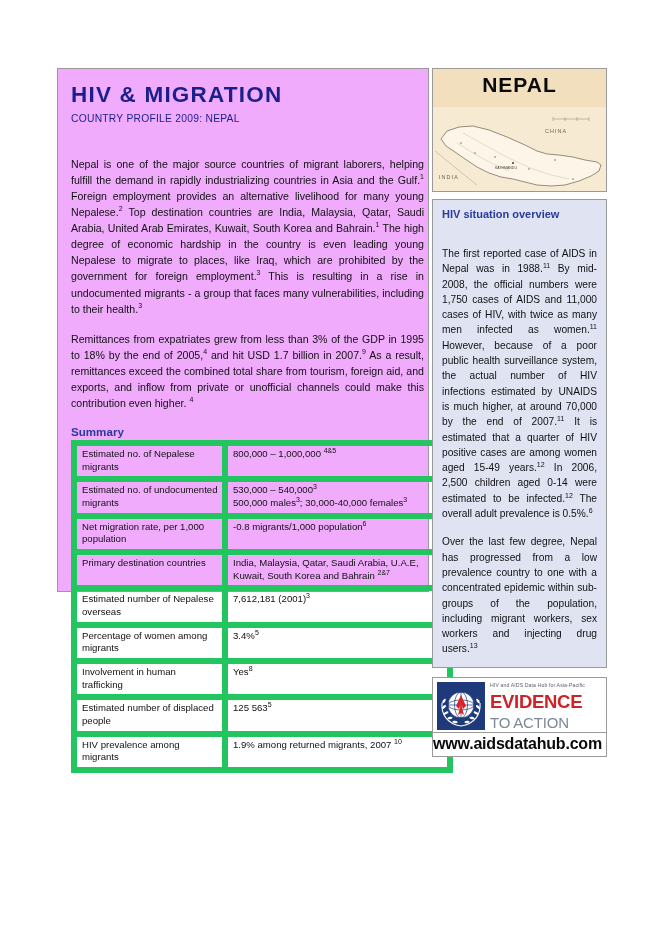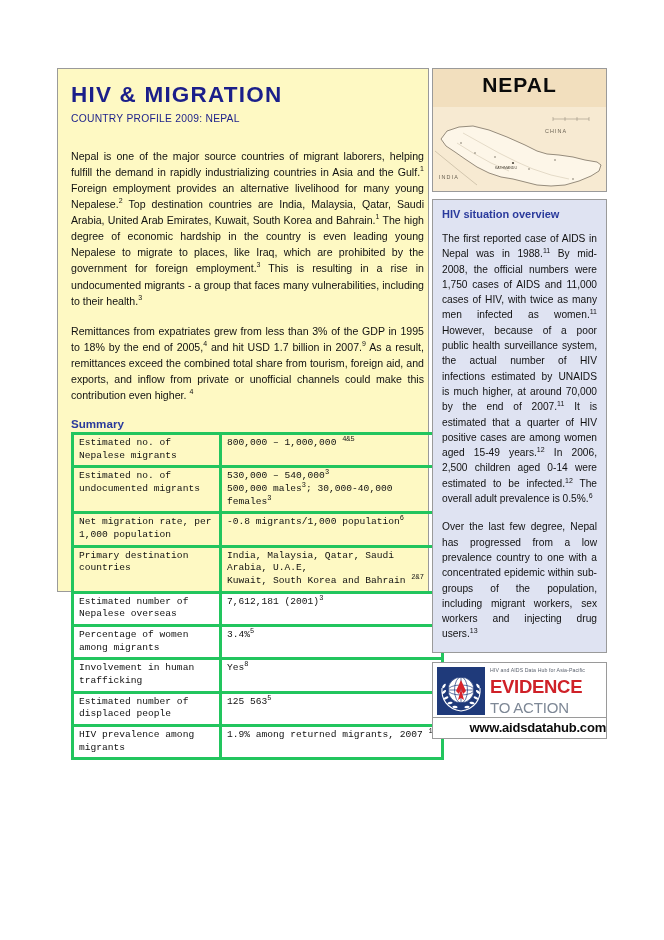--- a/index.html
+++ b/index.html
@@ -26,37 +26,37 @@
 
   
   .main-box {
     position: absolute;
     left: 57px;
     top: 68px;
     width: 372px;
     height: 524px;
     border: 1px solid #9a9a9a;
     box-sizing: border-box;
-    background: #fef9c3;
+    background: #f0abfc;
     padding: 14px 4px 0 13px;
   }
 
   .doc-title {
     font-size: 22.5px;
     font-weight: bold;
     color: #1b1f8a;
     letter-spacing: 1.2px;
     margin: 0 0 5px 0;
     line-height: 1.1;
   }
   .doc-subtitle {
     font-size: 10.3px;
     color: #1b1f8a;
     letter-spacing: 0.25px;
-    margin: 0 0 24px 0;
+    margin: 0 0 32px 0;
   }
 
   .body-par {
     font-size: 10.6px;
     line-height: 1.52;
     text-align: justify;
     margin: 0 0 14px 0;
     color: #111111;
     hyphens: none;
   }
@@ -74,26 +74,25 @@
   }
 
   
   table.summary {
     border-collapse: collapse;
     width: 346px;
     table-layout: fixed;
     font-size: 9.6px;
   }
   table.summary td {
-    border: 3px solid #22c55e;
+    border: 6px solid #22c55e;
     padding: 2px 4px 3px 5px;
     vertical-align: top;
     line-height: 1.32;
     color: #111;
-    font-family: Liberation Mono, monospace;
   }
   table.summary td.k { width: 136px; }
   table.summary td.v { width: 210px; }
 
   
   .right-col {
     position: absolute;
     left: 432px;
     top: 68px;
     width: 175px;
@@ -133,21 +132,21 @@
     box-sizing: border-box;
     border: 1px solid #9a9a9a;
     background: #dfe3f2;
     padding: 8px 9px 10px 9px;
     min-height: 440px;
   }
   .hiv-head {
     font-size: 11px;
     font-weight: bold;
     color: #2a3a9c;
-    margin: 0 0 11px 0;
+    margin: 0 0 26px 0;
   }
   .hiv-par {
     font-size: 10.2px;
     line-height: 1.5;
     text-align: justify;
     margin: 0 0 13px 0;
     color: #111;
   }
   .hiv-par:last-child { margin-bottom: 0; }
 
@@ -192,22 +191,22 @@
     letter-spacing: -0.3px;
   }
   .logo-ta {
     font-size: 15px;
     color: #7e8896;
     line-height: 1.0;
     letter-spacing: -0.2px;
   }
   .logo-url {
     border-top: 1px solid #9a9a9a;
-    text-align: right;
-    font-size: 13px;
+    text-align: left;
+    font-size: 16px;
     font-weight: bold;
     color: #0b0b0b;
     padding: 2px 0 3px 0;
     letter-spacing: -0.2px;
   }
 </style>
 </head>
 <body>
 
 <div class="page">

